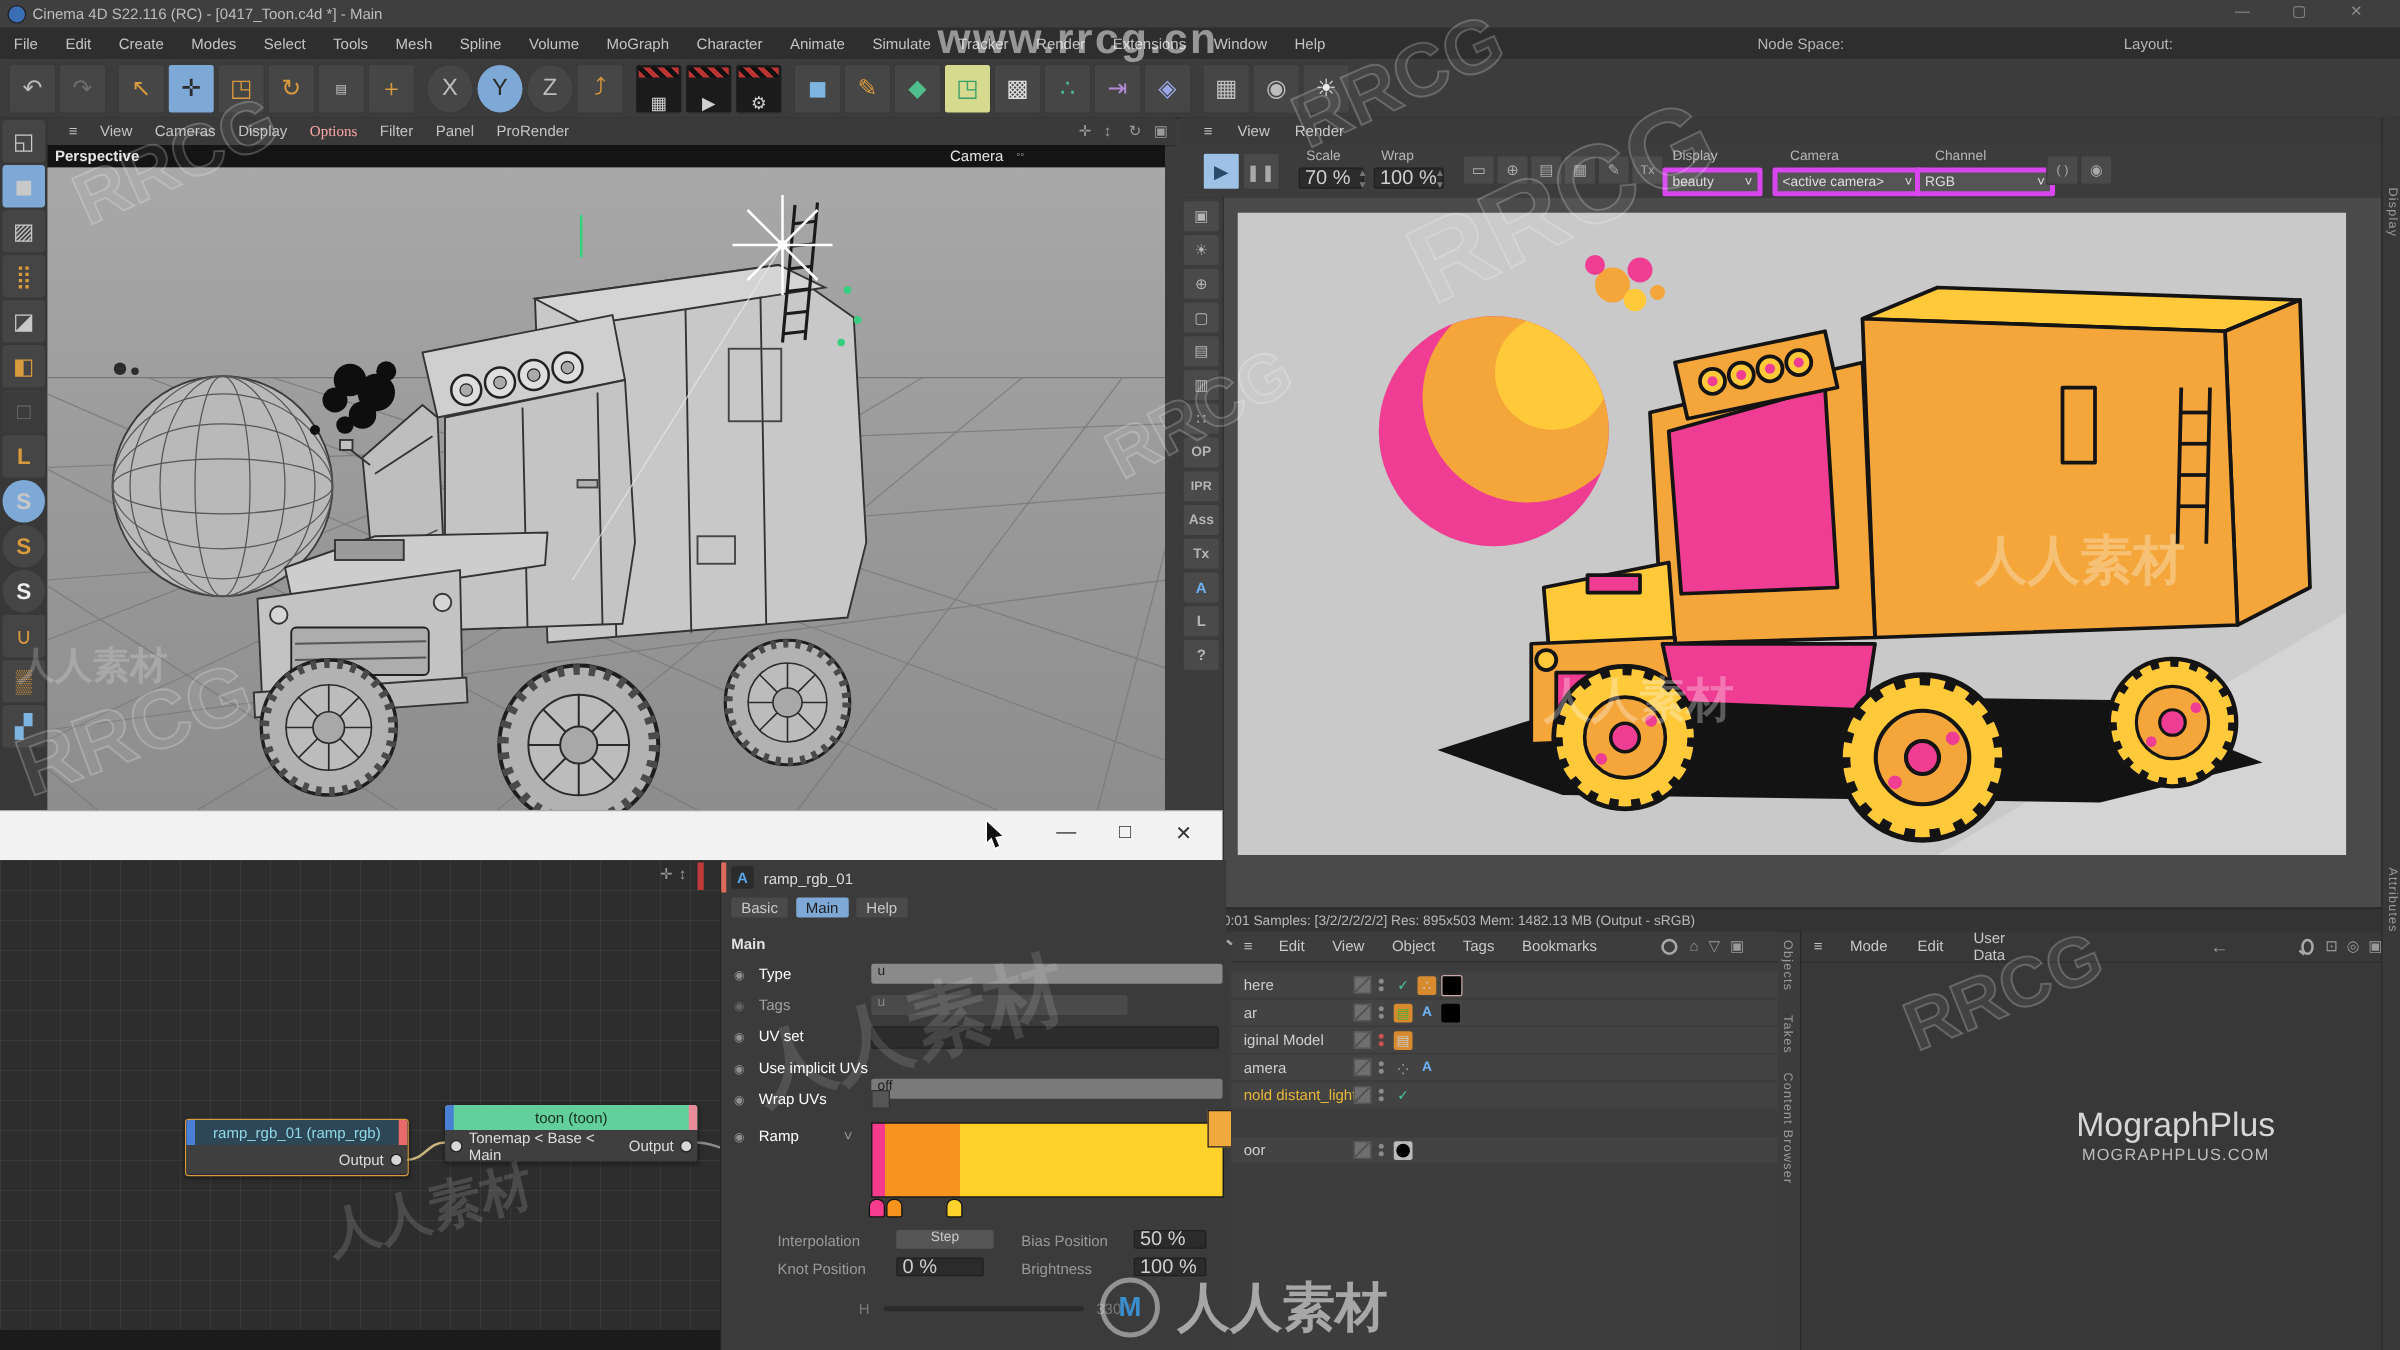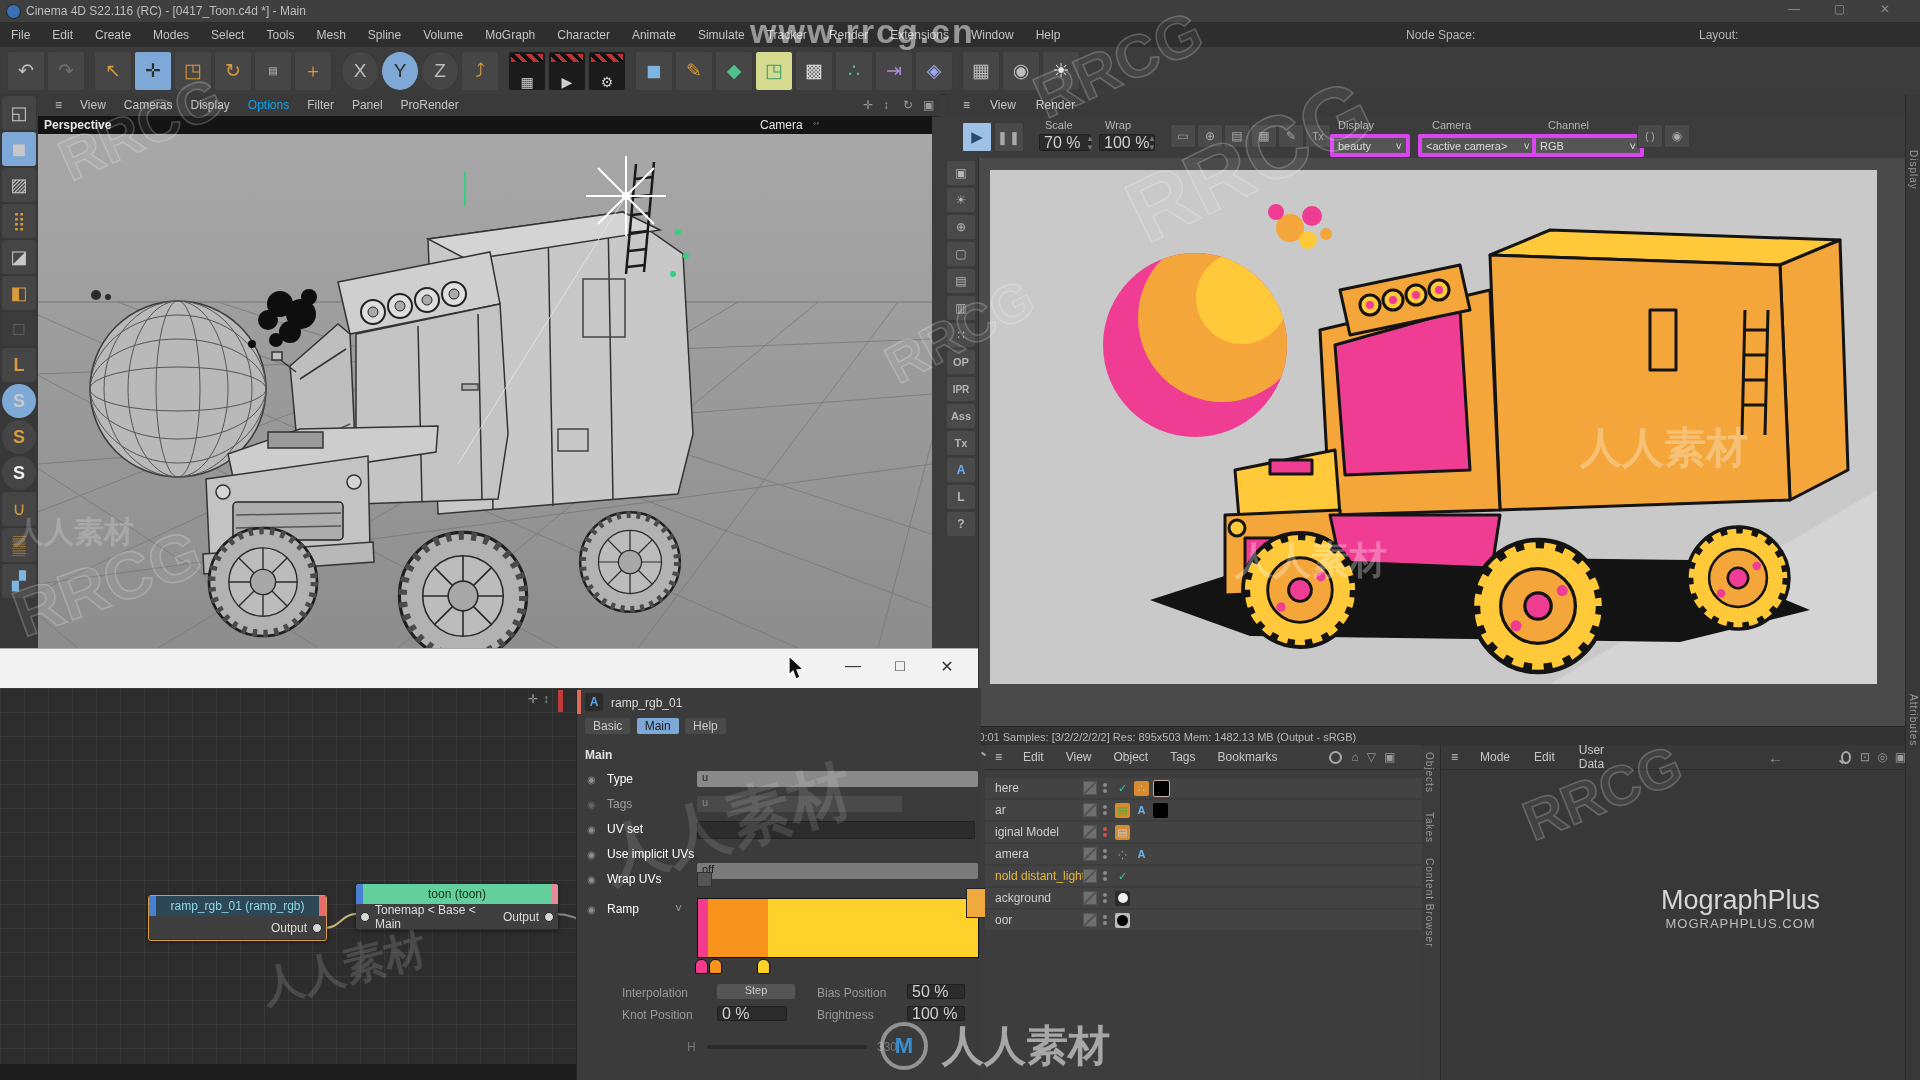--- a/index.html
+++ b/index.html
@@ -178,21 +178,21 @@
     <div class="rbtn" style="color:#d89a3c;">∪</div>
     <div class="rbtn" style="color:#d89a3c;">▒</div>
     <div class="rbtn" style="color:#7db4e0;">▞</div>
   </div>
 
   <div class="abs vpmenu row" style="padding-left:8px;">
     <span>≡</span>
     <span>View</span>
     <span>Cameras</span>
     <span>Display</span>
-    <span style="color:#0ea5e9;">Options</span>
+    <span style="color:#fca5a5;font-family:Liberation Serif, serif;">Options</span>
     <span>Filter</span>
     <span>Panel</span>
     <span>ProRender</span>
     <span class="abs" style="left:816px;color:#9a9a9a;">✛</span>
     <span class="abs" style="left:836px;color:#9a9a9a;">↕</span>
     <span class="abs" style="left:856px;color:#9a9a9a;">↻</span>
     <span class="abs" style="left:876px;color:#9a9a9a;">▣</span>
   </div>
   <div class="abs vplabelbar row">
     <span style="margin-left:6px;font-weight:bold;">Perspective</span>
@@ -630,31 +630,20 @@
     </div>
     <div class="omrow" style="top:121px;">
       <span class="omname" style="color:#e8b83a;">nold distant_light</span>
       <span class="tgl"></span>
       <span class="dots">
           <i></i>
           <i></i>
         </span>
       <span class="tagic" style="color:#49c9a0;">✓</span>
     </div>
-    <div class="omrow" style="top:143px;">
-      <span class="omname">ackground</span>
-      <span class="tgl"></span>
-      <span class="dots">
-          <i></i>
-          <i></i>
-        </span>
-      <span class="tagic" style="background:#2a2a2a;">
-          <span style="width:10px;height:10px;border-radius:50%;background:#eee;display:block;"></span>
-        </span>
-    </div>
     <div class="omrow" style="top:165px;">
       <span class="omname">oor</span>
       <span class="tgl"></span>
       <span class="dots">
           <i></i>
           <i></i>
         </span>
       <span class="tagic" style="background:#bbb;">
           <span style="width:11px;height:11px;border-radius:50%;background:#000;display:block;"></span>
         </span>

